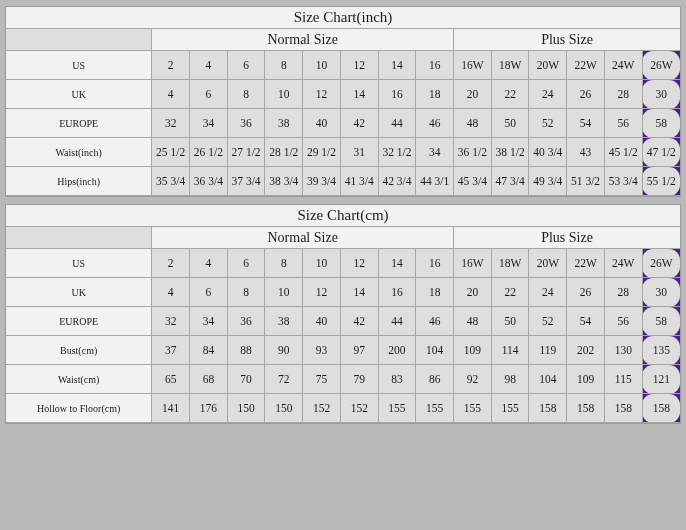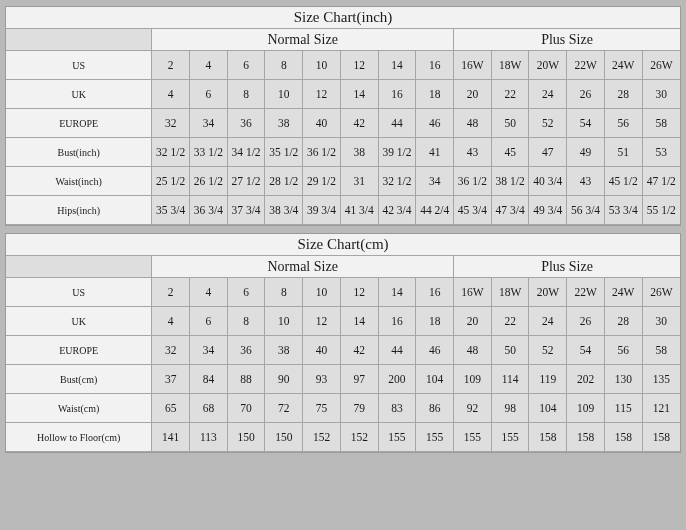--- a/index.html
+++ b/index.html
@@ -62,20 +62,21 @@
     height: 28px;
     border-left: none;
   }
   .datacell {
     font-size: 11.5px;
     background: #dedede;
     height: 28px;
   }
   .datacell.last {
     border-right: none;
+    border-radius: 11px;
   }
   .rowhead.cm, .datacell.cm { height: 28px; }
   .firstcol { width: 143px; }
   .dcol { width: 37px; }
 </style>
 </head>
 <body>
 
 <div class="page">
   <div class="chart">
@@ -151,37 +152,20 @@
             <td class="datacell inch">44</td>
             <td class="datacell inch">46</td>
             <td class="datacell inch">48</td>
             <td class="datacell inch">50</td>
             <td class="datacell inch">52</td>
             <td class="datacell inch">54</td>
             <td class="datacell inch">56</td>
             <td class="datacell inch last">58</td>
           </tr>
           <tr>
-            <td class="rowhead inch">Bust(inch)</td>
-            <td class="datacell inch">32 1/2</td>
-            <td class="datacell inch">33 1/2</td>
-            <td class="datacell inch">34 1/2</td>
-            <td class="datacell inch">35 1/2</td>
-            <td class="datacell inch">36 1/2</td>
-            <td class="datacell inch">38</td>
-            <td class="datacell inch">39 1/2</td>
-            <td class="datacell inch">41</td>
-            <td class="datacell inch">43</td>
-            <td class="datacell inch">45</td>
-            <td class="datacell inch">47</td>
-            <td class="datacell inch">49</td>
-            <td class="datacell inch">51</td>
-            <td class="datacell inch last">53</td>
-          </tr>
-          <tr>
             <td class="rowhead inch">Waist(inch)</td>
             <td class="datacell inch">25 1/2</td>
             <td class="datacell inch">26 1/2</td>
             <td class="datacell inch">27 1/2</td>
             <td class="datacell inch">28 1/2</td>
             <td class="datacell inch">29 1/2</td>
             <td class="datacell inch">31</td>
             <td class="datacell inch">32 1/2</td>
             <td class="datacell inch">34</td>
             <td class="datacell inch">36 1/2</td>
@@ -193,25 +177,25 @@
           </tr>
           <tr>
             <td class="rowhead inch">Hips(inch)</td>
             <td class="datacell inch">35 3/4</td>
             <td class="datacell inch">36 3/4</td>
             <td class="datacell inch">37 3/4</td>
             <td class="datacell inch">38 3/4</td>
             <td class="datacell inch">39 3/4</td>
             <td class="datacell inch">41 3/4</td>
             <td class="datacell inch">42 3/4</td>
-            <td class="datacell inch">44 2/4</td>
+            <td class="datacell inch">44 3/1</td>
             <td class="datacell inch">45 3/4</td>
             <td class="datacell inch">47 3/4</td>
             <td class="datacell inch">49 3/4</td>
-            <td class="datacell inch">56 3/4</td>
+            <td class="datacell inch">51 3/2</td>
             <td class="datacell inch">53 3/4</td>
             <td class="datacell inch last">55 1/2</td>
           </tr>
         </tbody>
     </table>
   </div>
 
   <div class="chart">
     <table>
       <colgroup>
@@ -321,21 +305,21 @@
             <td class="datacell cm">92</td>
             <td class="datacell cm">98</td>
             <td class="datacell cm">104</td>
             <td class="datacell cm">109</td>
             <td class="datacell cm">115</td>
             <td class="datacell cm last">121</td>
           </tr>
           <tr>
             <td class="rowhead cm">Hollow to Floor(cm)</td>
             <td class="datacell cm">141</td>
-            <td class="datacell cm">113</td>
+            <td class="datacell cm">176</td>
             <td class="datacell cm">150</td>
             <td class="datacell cm">150</td>
             <td class="datacell cm">152</td>
             <td class="datacell cm">152</td>
             <td class="datacell cm">155</td>
             <td class="datacell cm">155</td>
             <td class="datacell cm">155</td>
             <td class="datacell cm">155</td>
             <td class="datacell cm">158</td>
             <td class="datacell cm">158</td>

